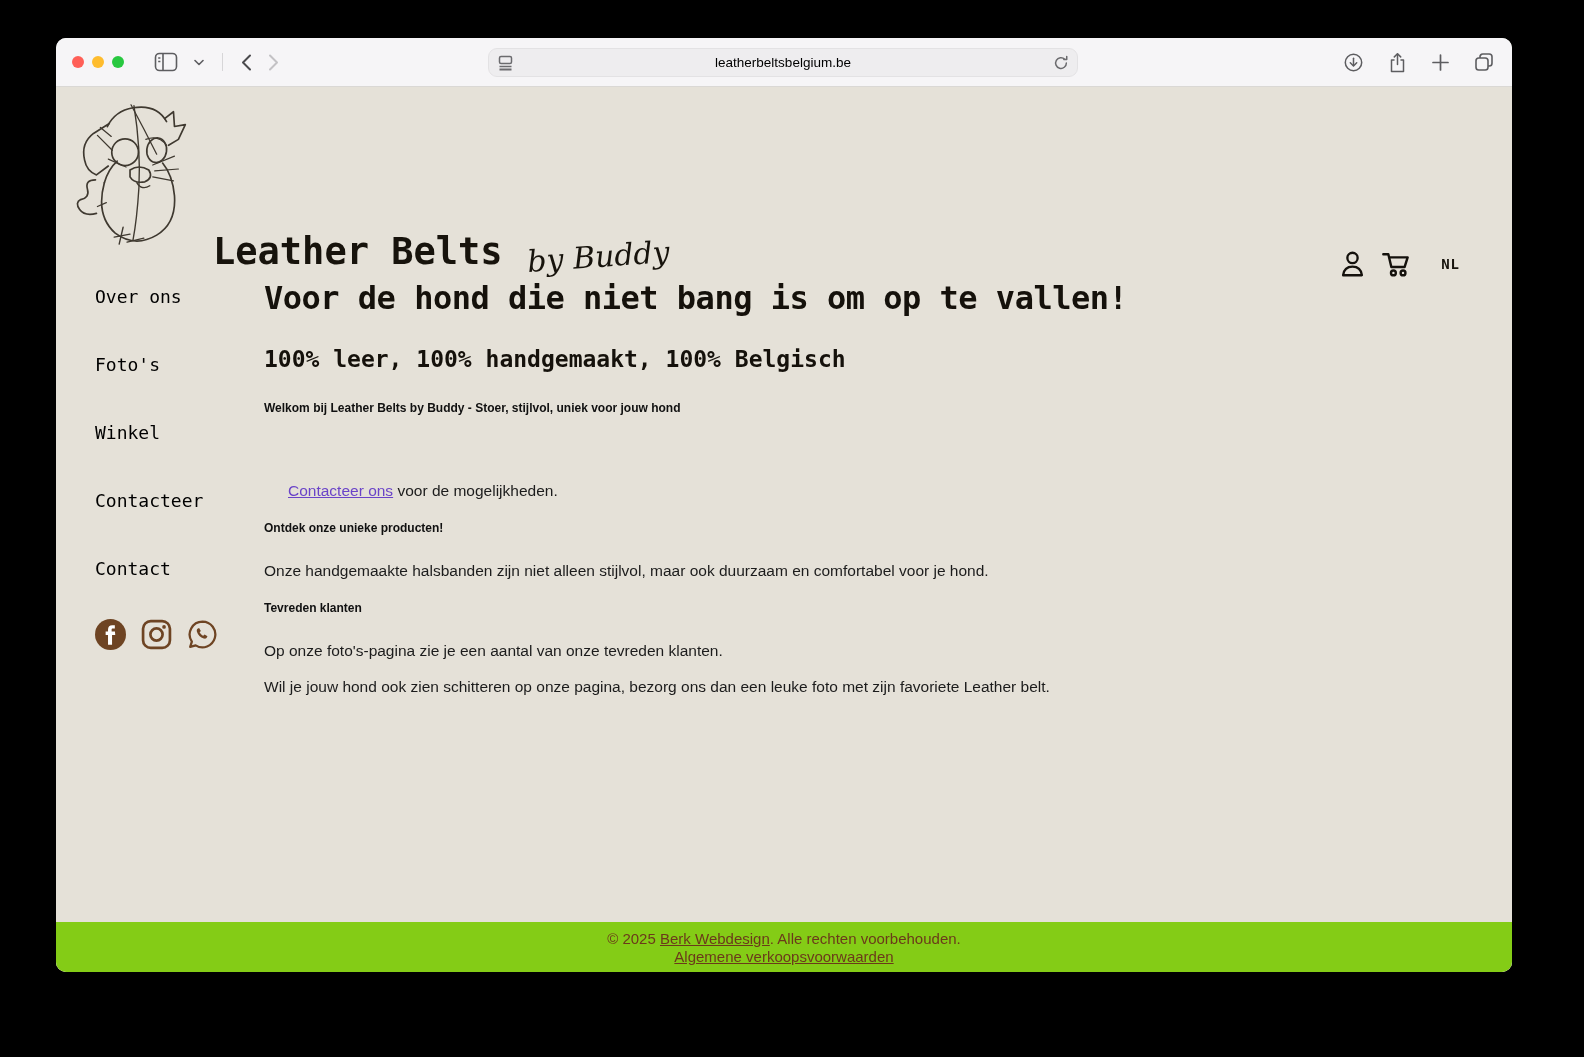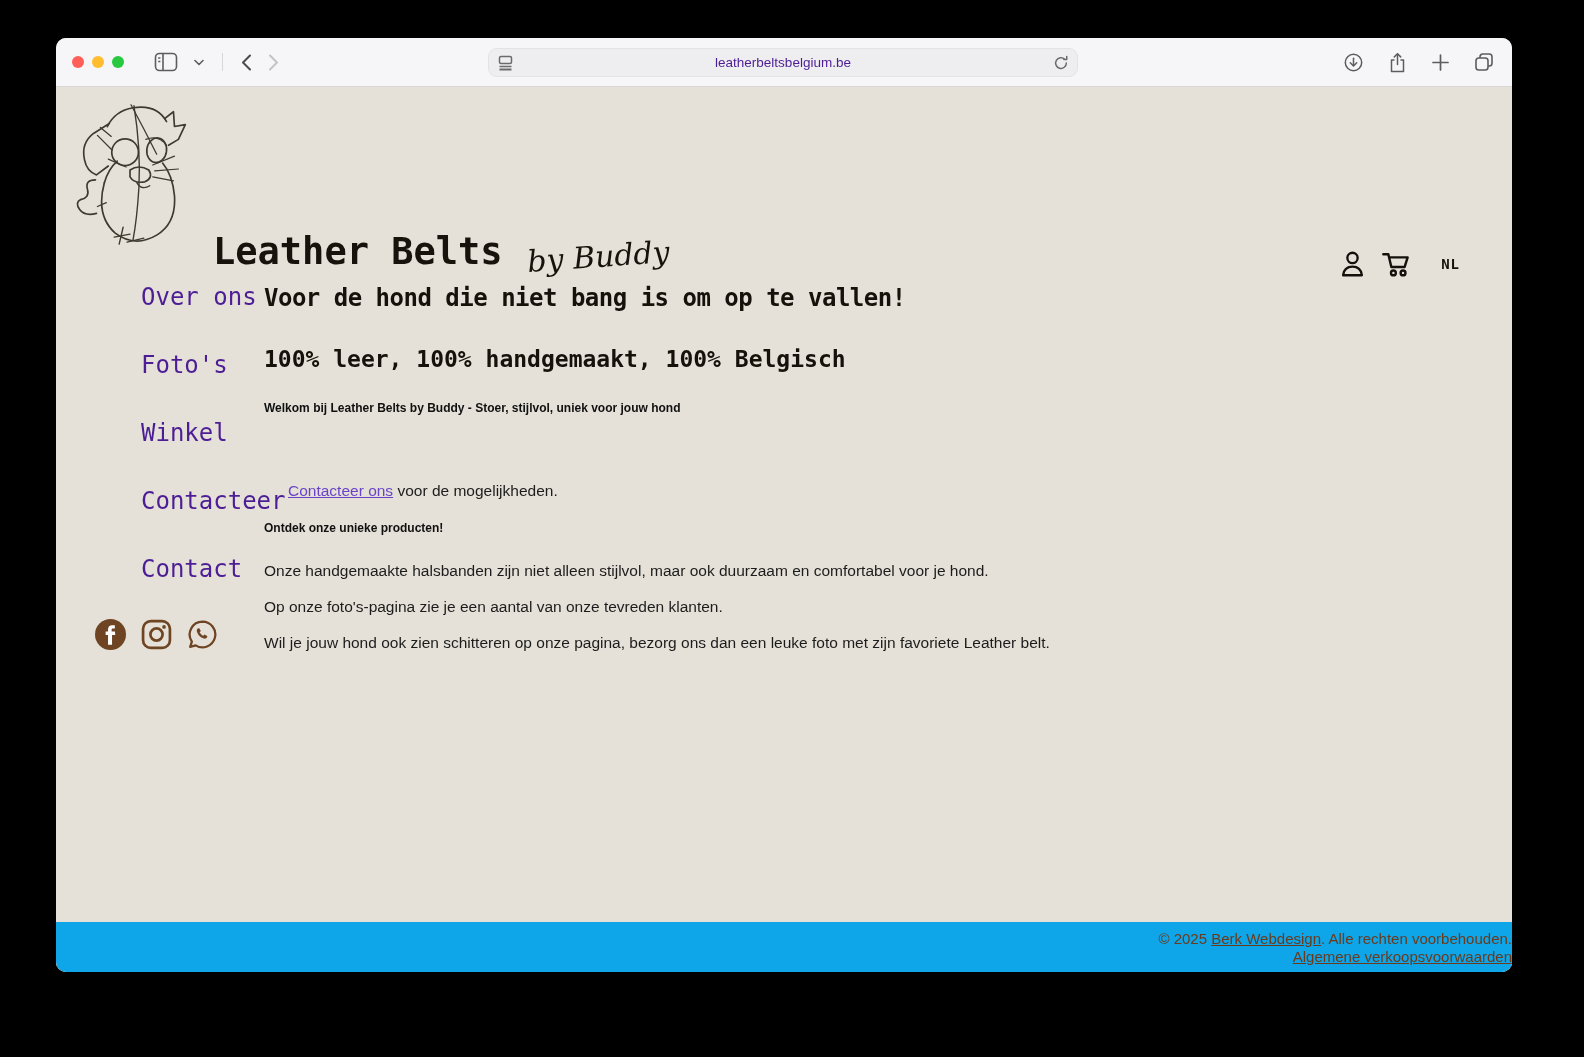--- a/index.html
+++ b/index.html
@@ -22,21 +22,21 @@
   .traffic { display:flex; gap:8px; margin-right:28px; }
   .light { width:12px; height:12px; border-radius:50%; border:none; padding:0; cursor:pointer; }
   .tb-group { display:flex; align-items:center; gap:12px; color:#5d5d60; }
   .tb-btn { display:flex; align-items:center; justify-content:center; background:none; border:none; padding:2px; cursor:pointer; color:#5d5d60; }
   .tb-divider { width:1px; height:18px; background:#d7d6d8; margin:0 4px; }
   .fwd { color:#c3c2c5; }
   .urlbar {
     position:absolute; left:432px; top:10px; width:590px; height:29px;
     background:#eeedef; border:1px solid #e3e2e4; border-radius:9px;
     display:flex; align-items:center; justify-content:center;
-    font-size:13.5px; color:#4c1d95; cursor:text;
+    font-size:13.5px; color:#000000; cursor:text;
   }
   .urlbar .reader { position:absolute; left:9px; top:6px; color:#6b6b6e; }
   .urlbar .reload { position:absolute; right:8px; top:6px; color:#6b6b6e; background:none; border:none; padding:0; cursor:pointer; }
   .tb-right { margin-left:auto; display:flex; align-items:center; gap:21px; color:#5d5d60; }
   
   .page { position:relative; height:885px; background:#e5e1d8; }
   .logo { position:absolute; left:11px; top:2px; cursor:pointer; }
   .brand { position:absolute; left:157px; top:143px; white-space:nowrap; }
   .brand-main {
     font-family:"DejaVu Sans Mono", monospace; font-size:37px; font-weight:600;
@@ -49,42 +49,42 @@
   }
   .account { position:absolute; top:162px; right:46px; display:flex; align-items:center; gap:15px; }
   .account .icon-btn { background:none; border:none; padding:0; cursor:pointer; color:#14110c; display:flex; }
   .lang {
     font-family:"DejaVu Sans Mono", monospace; font-size:14px; font-weight:700;
     letter-spacing:1px; color:#17130c; background:none; border:none; cursor:pointer; margin-left:8px;
   }
   
   .nav { position:absolute; left:39px; top:197px; width:170px; }
   .nav-item {
-    display:block; font-family:"DejaVu Sans Mono", monospace; font-size:24px; font-weight:500;
-    color:#4c1d95; text-decoration:none; margin-bottom:42px; line-height:26px; cursor:pointer;margin-left:46px;
+    display:block; font-family:"DejaVu Sans Mono", monospace; font-size:18px; font-weight:500;
+    color:#000000; text-decoration:none; margin-bottom:42px; line-height:26px; cursor:pointer;
   }
   .social { position:absolute; left:39px; top:532px; display:flex; gap:15px; align-items:center; }
   .social a { display:flex; color:#6e4423; cursor:pointer; }
   
   .main { position:absolute; left:208px; top:192px; width:1216px; color:#17130c; }
   .main h1 {
-    font-family:"DejaVu Sans Mono", monospace; font-size:24px; font-weight:700;
+    font-family:"DejaVu Sans Mono", monospace; font-size:32px; font-weight:700;
     letter-spacing:-0.5px; line-height:38px; margin:0 0 28px; color:#15110b;
   }
   .main h2 {
     font-family:"DejaVu Sans Mono", monospace; font-size:23px; font-weight:700;
     line-height:28px; margin:0 0 24px; color:#15110b;
   }
   .main h3 { font-size:12px; font-weight:700; line-height:22px; margin:0 0 22px; color:#101010; }
   .main p { font-size:15.5px; line-height:20px; margin:0 0 16px; color:#1c1c1c; }
   a.inline-link { color:#6a43c8; text-decoration:underline; cursor:pointer;margin-left:24px; }
   
   .footer {
-    position:absolute; left:0; right:0; bottom:0; height:50px; background:#0ea5e9;
-    text-align:right; font-size:15px; line-height:17.5px; color:#6b3a1a; padding-top:8px;
+    position:absolute; left:0; right:0; bottom:0; height:50px; background:#84cc16;
+    text-align:center; font-size:15px; line-height:17.5px; color:#6b3a1a; padding-top:8px;
   }
   .footer a { color:#6b3a1a; text-decoration:underline; cursor:pointer; }
   svg { display:block; }
 </style>
 </head>
 <body>
 
 <div class="window">
 
   <div class="toolbar">
@@ -252,20 +252,21 @@
       <p>
         <br>
         <br>
         <a class="inline-link">Contacteer ons</a><span> voor de mogelijkheden.</span>
       </p>
 
 
       <h3>Ontdek onze unieke producten!</h3>
       <p>Onze handgemaakte halsbanden zijn niet alleen stijlvol, maar ook duurzaam en comfortabel voor je hond.</p>
 
+      <h3>Tevreden klanten</h3>
       <p>Op onze foto's-pagina zie je een aantal van onze tevreden klanten.</p>
       <p>Wil je jouw hond ook zien schitteren op onze pagina, bezorg ons dan een leuke foto met zijn favoriete Leather belt.</p>
     </main>
 
     <footer class="footer">
       <div><span>© 2025 </span><a>Berk Webdesign</a><span>. Alle rechten voorbehouden.</span></div>
       <div><a>Algemene verkoopsvoorwaarden</a></div>
     </footer>
 
   </div>

